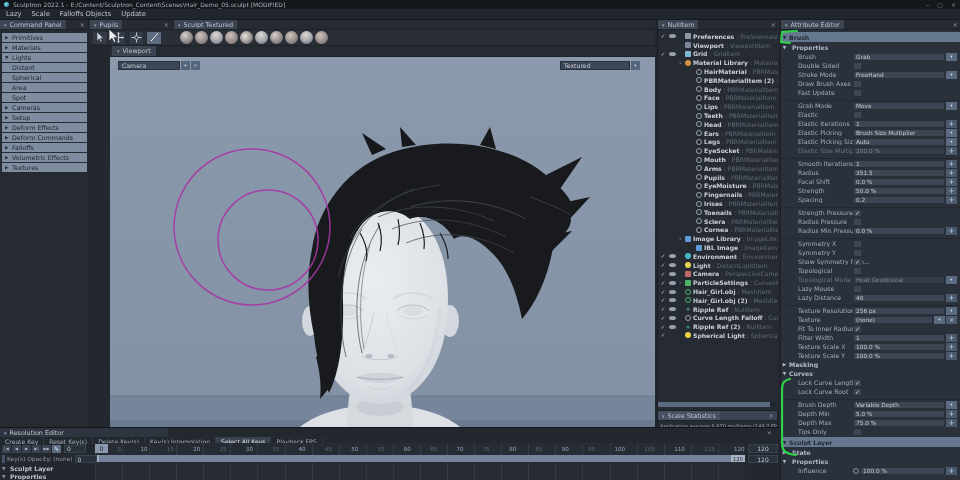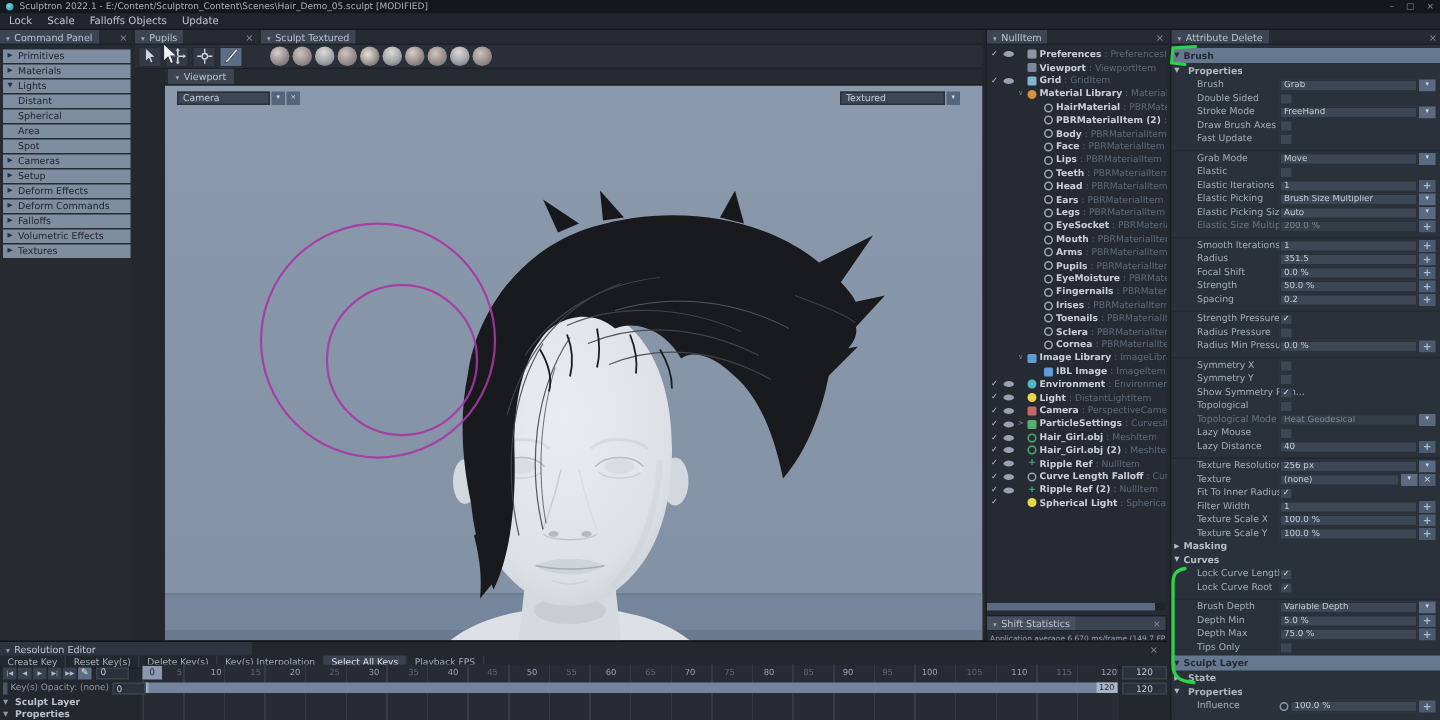--- a/index.html
+++ b/index.html
@@ -136,21 +136,21 @@
   <span class="appicon"></span>
   <span>Sculptron 2022.1 - E:/Content/Sculptron_Content\Scenes\Hair_Demo_05.sculpt [MODIFIED]</span>
   <span class="winbtns">
     <span>–</span>
     <span>▢</span>
     <span>×</span>
   </span>
 </div>
 
 <div class="abs menubar">
-  <span>Lock</span>
+  <span>Lazy</span>
     <span>Scale</span>
     <span>Falloffs Objects</span>
     <span>Update</span>
 </div>
 
 <div class="abs cmdpanel">
   <div class="phead">
     <span class="ptab">
         <span class="pin"></span>
         <span>Command Panel</span>
@@ -744,32 +744,32 @@
   </div>
 </div>
 <div class="abs oscroll">
     <span></span>
   </div>
 
 <div class="abs stats">
   <div class="phead">
     <span class="ptab" style="background:#474f60">
         <span class="pin"></span>
-        <span>Shift Statistics</span>
+        <span>Scale Statistics</span>
       </span>
     <span class="px">×</span>
   </div>
   <div class="statsbody">Application average 6.670 ms/frame (149.7 FPS)</div>
 </div>
 
 <div class="abs attred">
   <div class="phead">
     <span class="ptab">
         <span class="pin"></span>
-        <span>Attribute Delete</span>
+        <span>Attribute Editor</span>
       </span>
     <span class="px">×</span>
   </div>
   <div class="arows">
     <div class="arow" data-cls="sectionL">
         <span class="aarr">▼</span>
         <span class="albl">Brush</span>
 
       </div>
       <div class="arow" data-cls="subsection">

